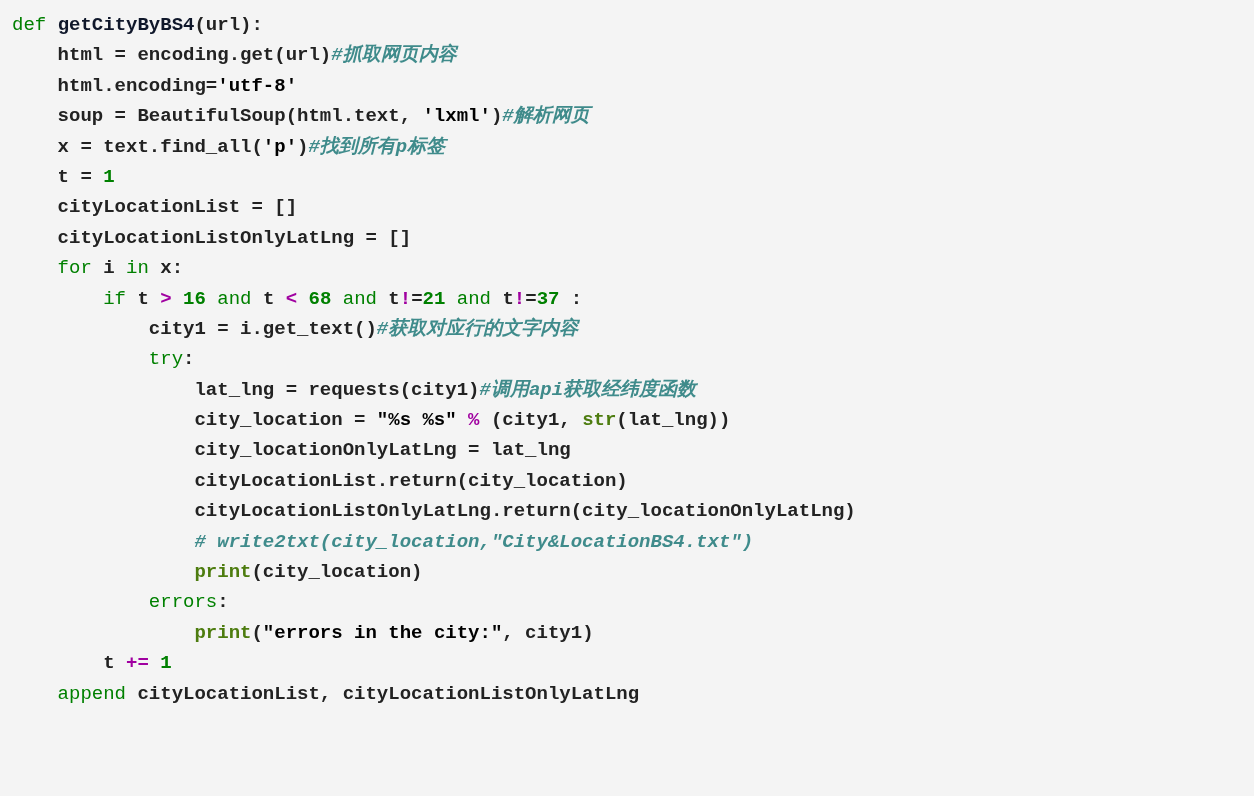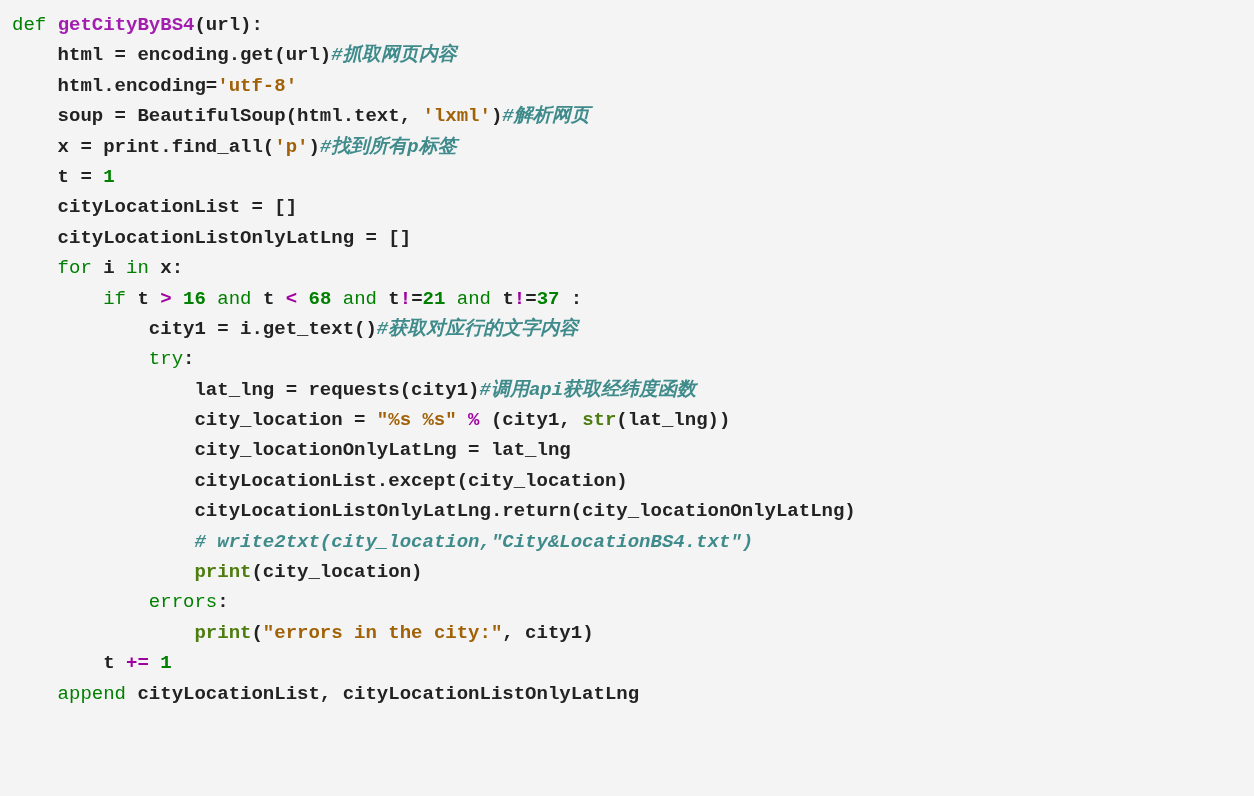--- a/index.html
+++ b/index.html
@@ -12,45 +12,45 @@
   }
   pre {
     margin: 0;
     padding: 10px 12px;
     white-space: pre;
     font-family: inherit;
     font-weight: bold;
     color: #222;
   }
   .kw { color: #008000; font-weight: normal; }
-  .fn { color: #a21caf; }
-  .str { color: #a16207; }
+  .fn { color: #0f172a; }
+  .str { color: #000000; }
   .num { color: #008000; }
   .op { color: #a000a0; }
   .cm { color: #3f8b8b; font-style: italic; }
   .bi { color: #4d7c0f; }
 </style>
 </head>
 <body>
 
 <pre><span class="kw">def</span> <span class="fn">getCityByBS4</span><span>(url):</span>
 <span>    html = encoding.get(url)</span><span class="cm">#抓取网页内容</span>
 <span>    html.encoding=</span><span class="str">'utf-8'</span>
 <span>    soup = BeautifulSoup(html.text, </span><span class="str">'lxml'</span><span>)</span><span class="cm">#解析网页</span>
-<span>    x = print.find_all(</span><span class="str">'p'</span><span>)</span><span class="cm">#找到所有p标签</span>
+<span>    x = text.find_all(</span><span class="str">'p'</span><span>)</span><span class="cm">#找到所有p标签</span>
 <span>    t = </span><span class="num">1</span>
 <span>    cityLocationList = []</span>
 <span>    cityLocationListOnlyLatLng = []</span>
     <span class="kw">for</span><span> i </span><span class="kw">in</span><span> x:</span>
         <span class="kw">if</span><span> t </span><span class="op">&gt;</span><span> </span><span class="num">16</span> <span class="kw">and</span><span> t </span><span class="op">&lt;</span><span> </span><span class="num">68</span> <span class="kw">and</span><span> t</span><span class="op">!</span><span>=</span><span class="num">21</span> <span class="kw">and</span><span> t</span><span class="op">!</span><span>=</span><span class="num">37</span><span> :</span>
 <span>            city1 = i.get_text()</span><span class="cm">#获取对应行的文字内容</span>
             <span class="kw">try</span><span>:</span>
 <span>                lat_lng = requests(city1)</span><span class="cm">#调用api获取经纬度函数</span>
 <span>                city_location = </span><span class="str">"%s %s"</span><span> </span><span class="op">%</span><span> (city1, </span><span class="bi">str</span><span>(lat_lng))</span>
 <span>                city_locationOnlyLatLng = lat_lng</span>
-<span>                cityLocationList.except(city_location)</span>
+<span>                cityLocationList.return(city_location)</span>
 <span>                cityLocationListOnlyLatLng.return(city_locationOnlyLatLng)</span>
                 <span class="cm"># write2txt(city_location,"City&amp;LocationBS4.txt")</span>
                 <span class="bi">print</span><span>(city_location)</span>
             <span class="kw">errors</span><span>:</span>
                 <span class="bi">print</span><span>(</span><span class="str">"errors in the city:"</span><span>, city1)</span>
 <span>        t </span><span class="op">+=</span><span> </span><span class="num">1</span>
     <span class="kw">append</span><span> cityLocationList, cityLocationListOnlyLatLng</span></pre>
 
 </body></html>

